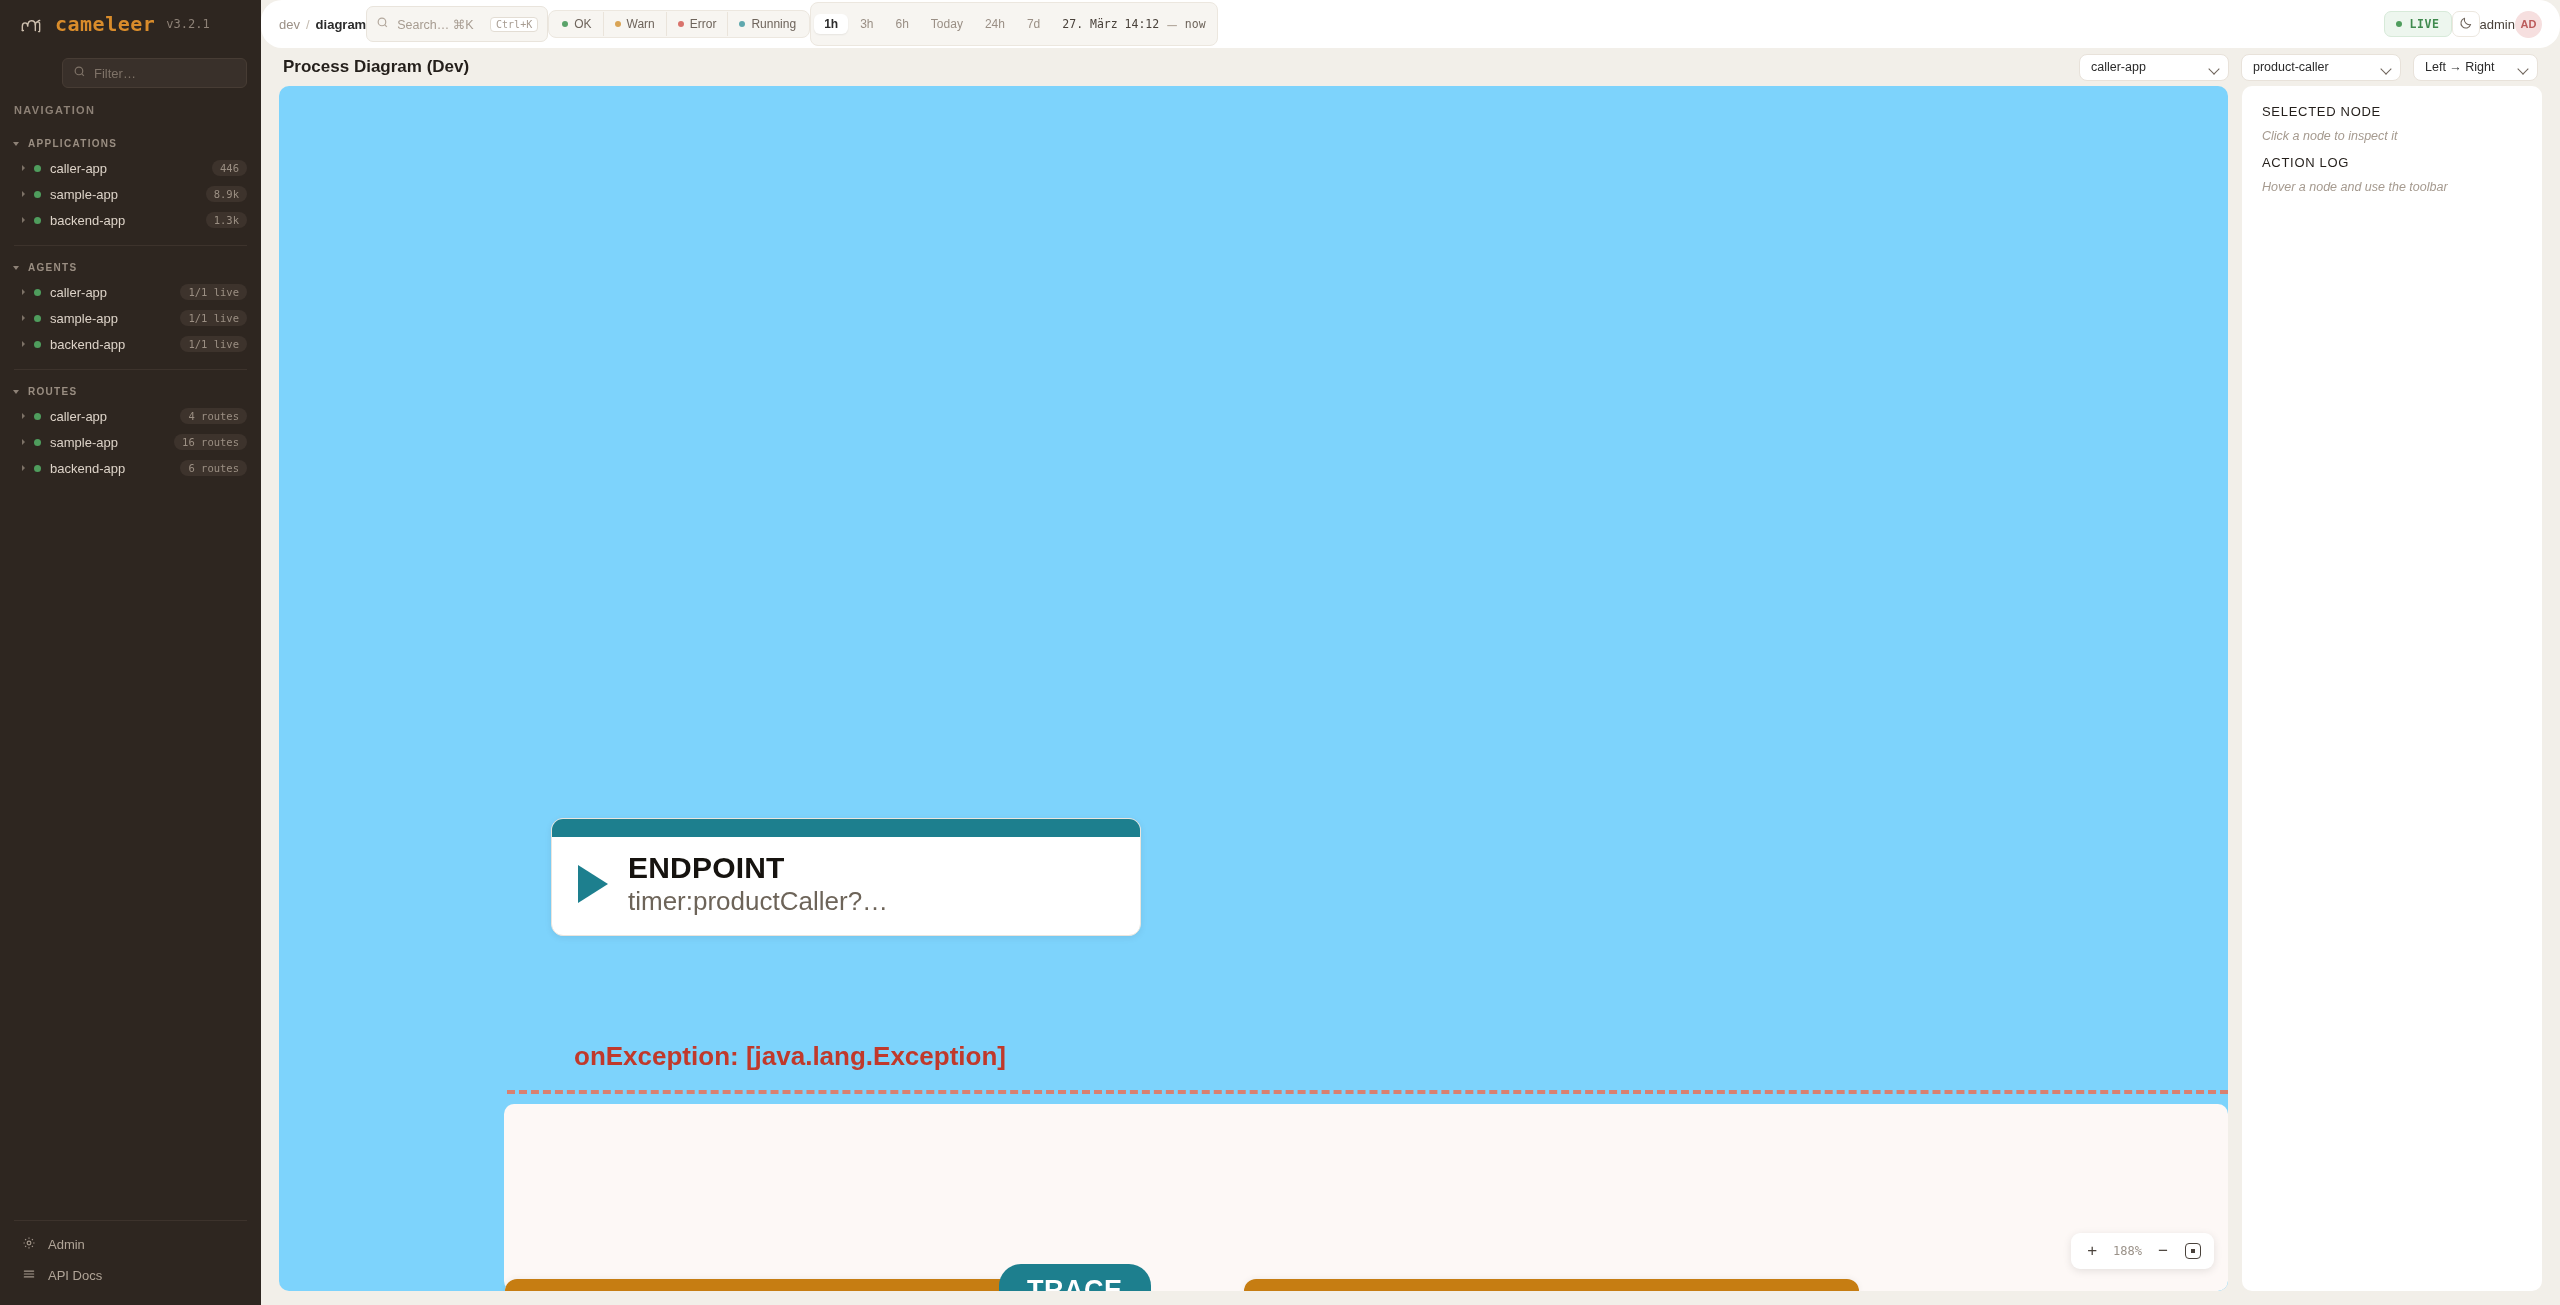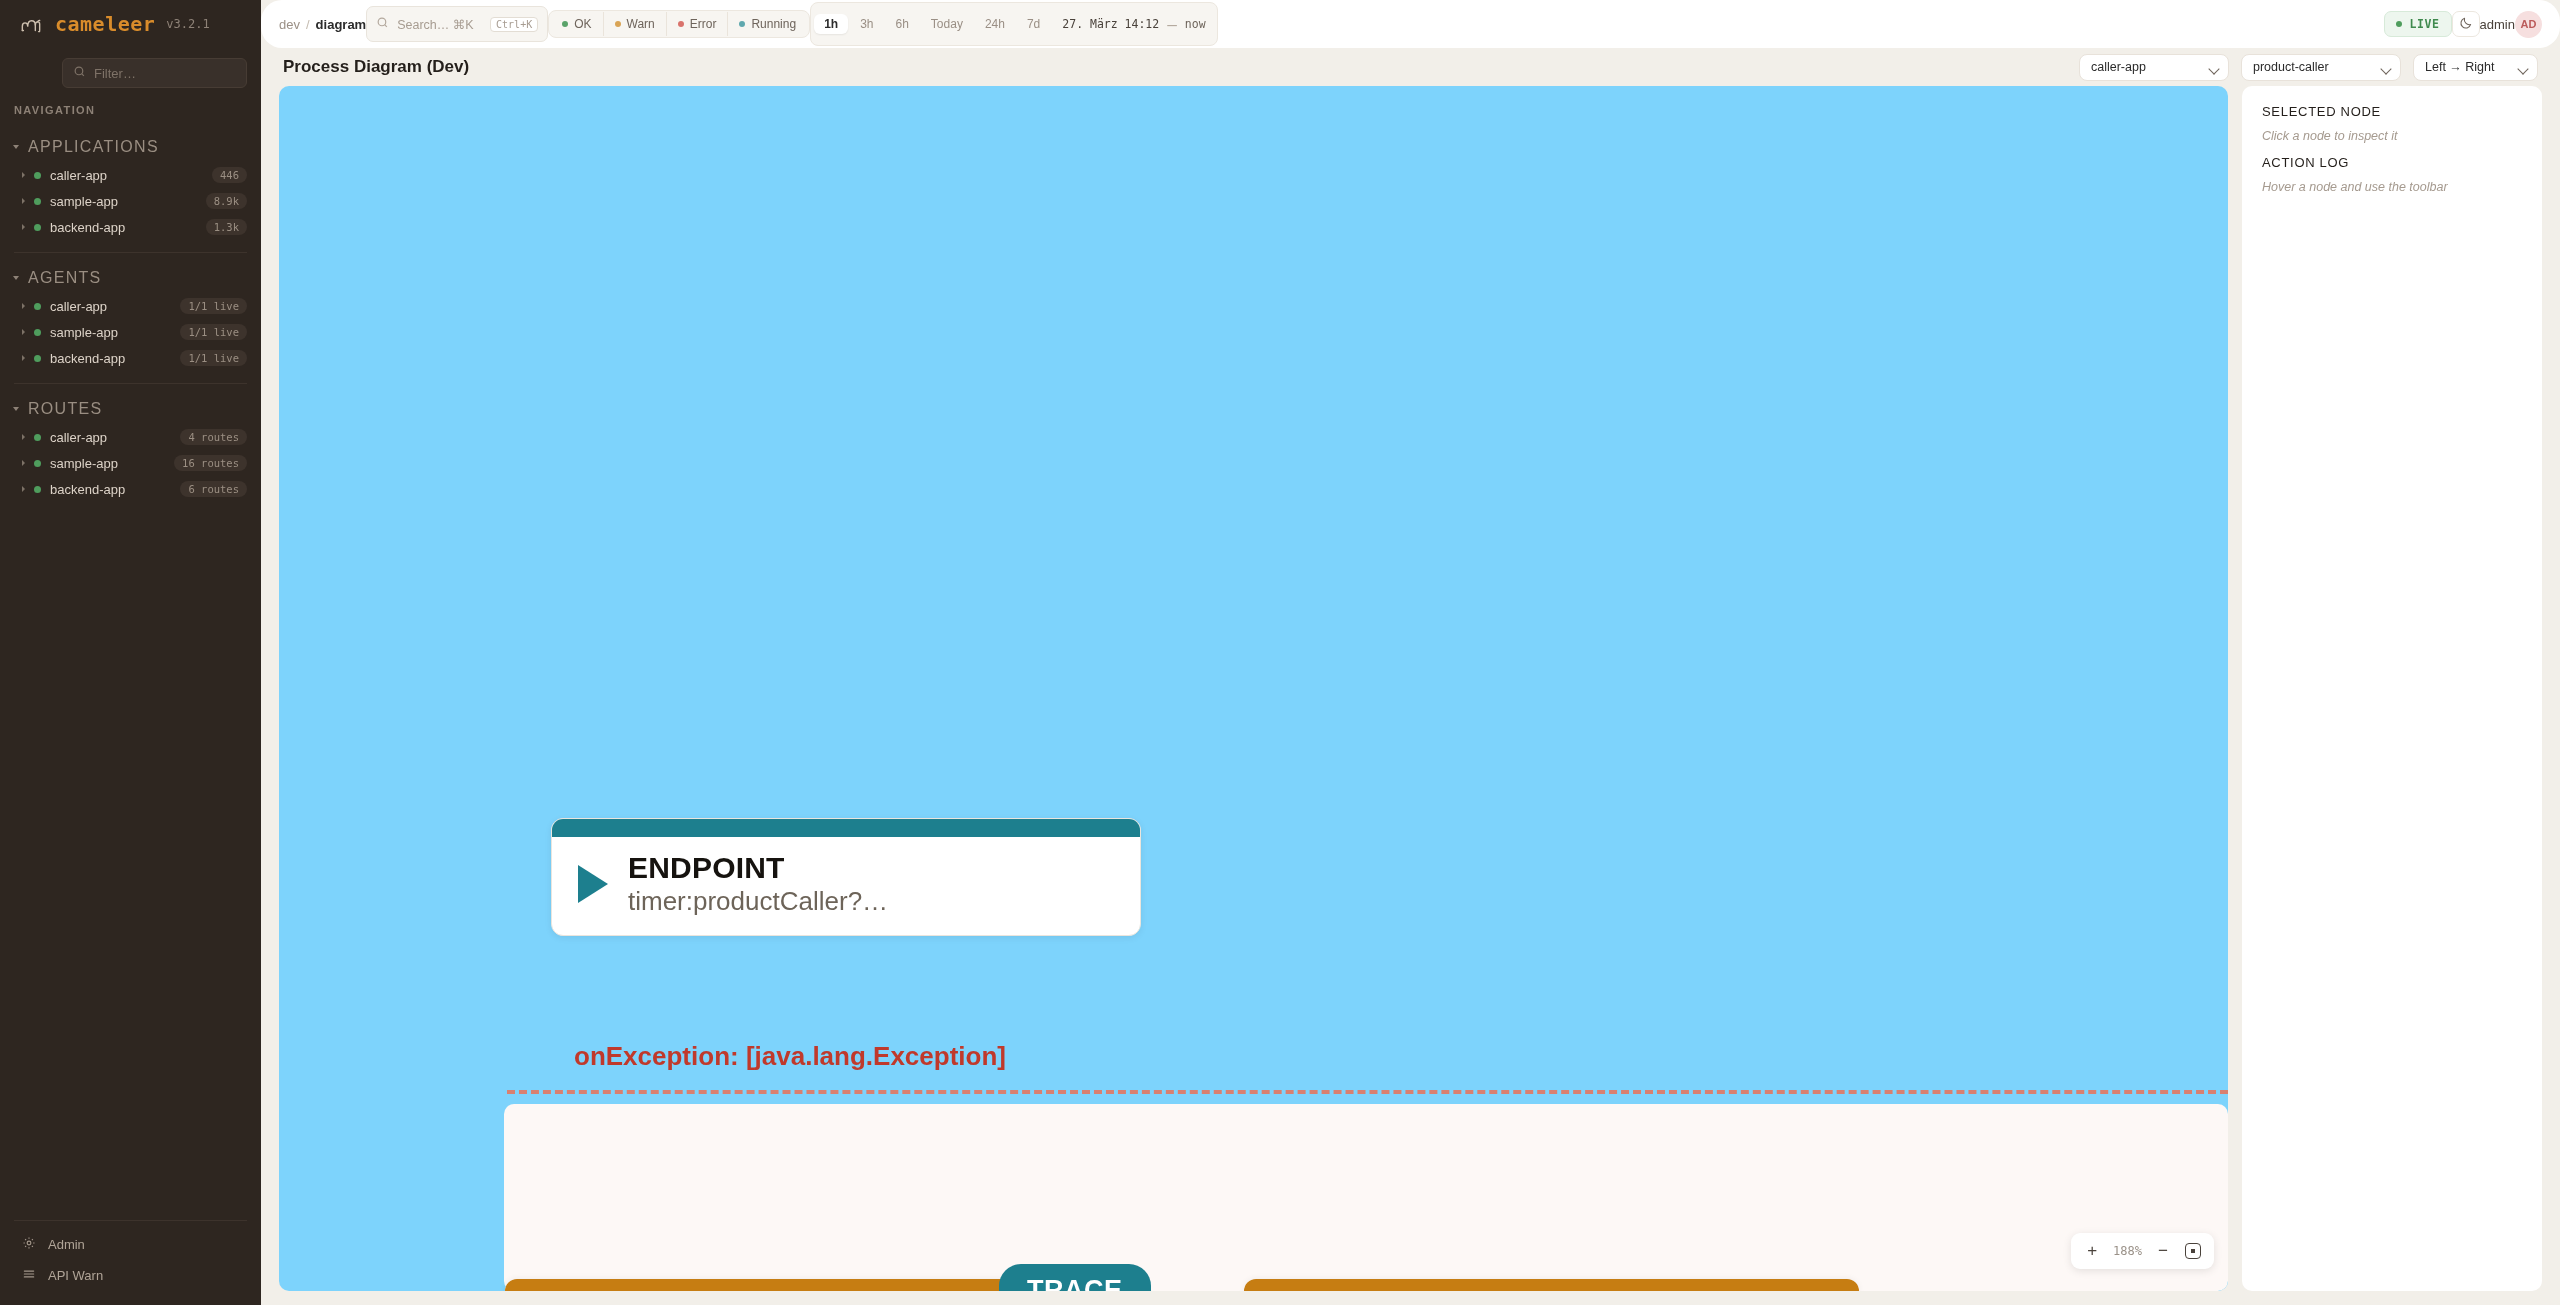--- a/index.html
+++ b/index.html
@@ -52,21 +52,21 @@
   .group { padding-top: 10px; }
   .group-head {
     display: flex; align-items: center; gap: 10px;
     padding: 6px 14px; cursor: pointer;
   }
   .caret {
     width: 0; height: 0; border-left: 4px solid #8d8176;
     border-top: 3.5px solid transparent; border-bottom: 3.5px solid transparent;
   }
   .caret.open { transform: rotate(90deg); }
-  .group-label { color: #9a8e82; font-size: 16px; letter-spacing: 1.3px; font-weight: 400; }
+  .group-label { color: #9a8e82; font-size: 10px; letter-spacing: 1.3px; font-weight: 700; }
 
   .nav-item {
     display: flex; align-items: center; gap: 9px;
     padding: 5px 14px 5px 22px; cursor: pointer;
   }
   .item-caret {
     width: 0; height: 0; border-left: 3.5px solid #7d7267;
     border-top: 3px solid transparent; border-bottom: 3px solid transparent;
     flex: 0 0 auto;
   }
@@ -364,21 +364,21 @@
           </svg>
         </span>
         <span>Admin</span>
       </div>
       <div class="foot-item">
         <span>
           <svg width="14" height="14" viewBox="0 0 24 24" fill="none" stroke="#a2968a" stroke-width="2" stroke-linecap="round">
             <path d="M4 7h16M4 12h16M4 17h16"></path>
           </svg>
         </span>
-        <span>API Warn</span>
+        <span>API Docs</span>
       </div>
     </div>
   </aside>
 
   <div class="main">
 
     <header class="topbar">
       <div class="crumb">
         <span class="crumb-root">dev</span>
         <span class="crumb-sep">/</span>

